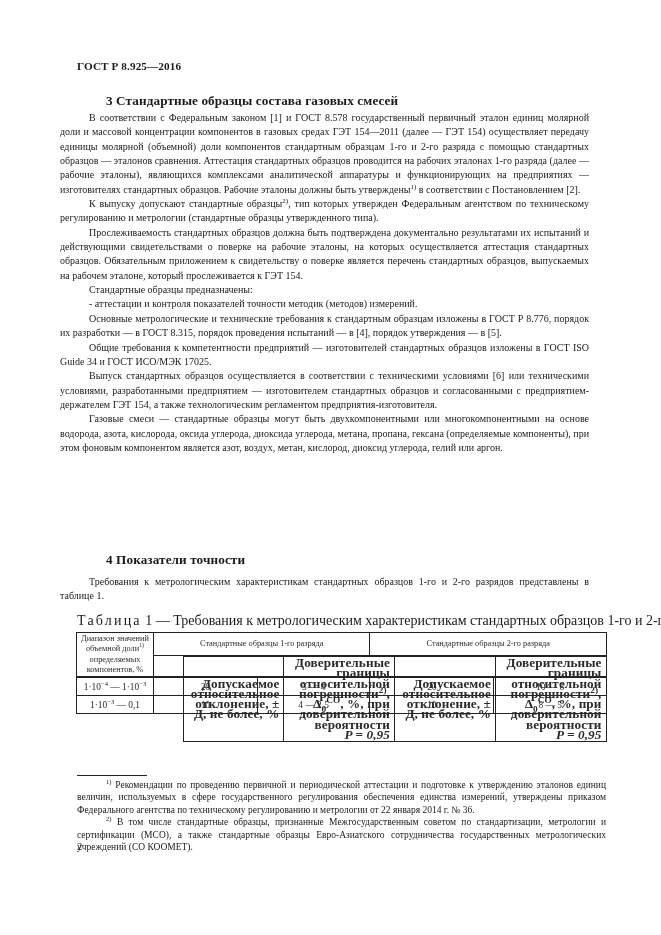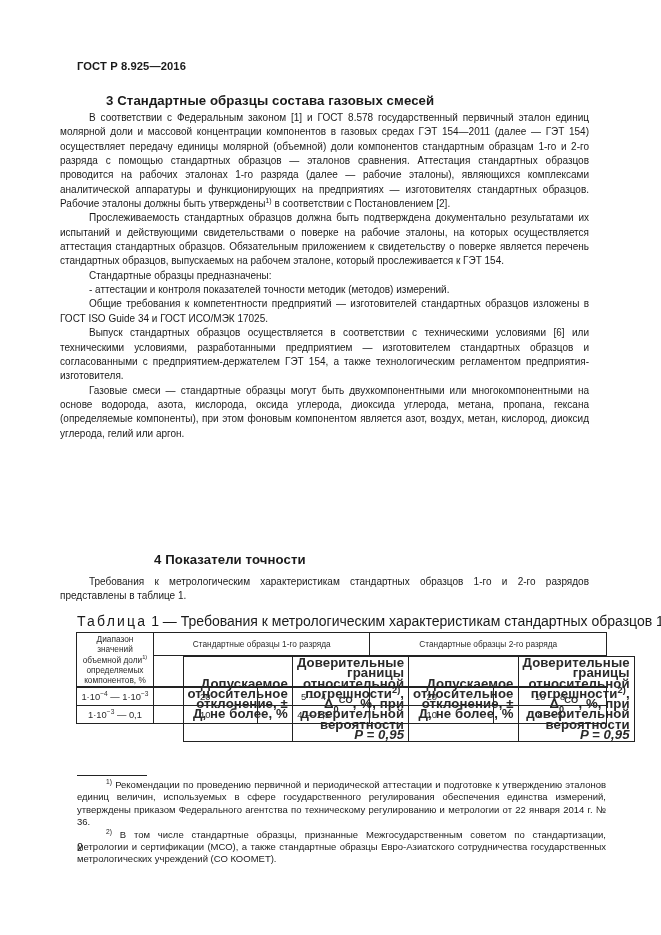--- a/index.html
+++ b/index.html
@@ -1,18 +1,18 @@
 <!DOCTYPE html>
 <html><head>
 <meta charset="utf-8">
 <style>
   html, body { margin: 0; padding: 0; background: #ffffff; }
   body { width: 661px; height: 935px; position: relative; overflow: hidden;
          font-family: "Liberation Sans", sans-serif; color: #1a1a1a; }
-  .page { position: absolute; left: 0; top: 0; width: 661px; height: 935px; }
+  .page { position: absolute; left: 0; top: 0; width: 661px; height: 935px; font-family: Liberation Serif, serif; }
   .hdr { position: absolute; left: 77px; top: 60px; font-size: 11.2px; font-weight: bold; letter-spacing: 0.1px; }
   .h2 { position: absolute; left: 106px; font-size: 13.2px; font-weight: bold; letter-spacing: 0.1px; }
   .body { position: absolute; left: 60px; width: 529px; font-size: 10px; line-height: 14.35px; text-align: justify; }
   .body p { margin: 0; text-indent: 29px; }
   .body p.li { text-indent: 29px; }
   .caption { position: absolute; left: 77px; top: 613px; font-size: 14px; white-space: nowrap; }
   .caption .sp { letter-spacing: 2.2px; }
   table.t1 { position: absolute; left: 76px; top: 632px; width: 531px; border-collapse: collapse;
              font-size: 8.3px; line-height: 10.3px; color: #2a2a2a; }
   table.t1 td { border: 1px solid #222; text-align: center; vertical-align: middle; padding: 1px 4px; }
@@ -31,29 +31,31 @@
 <body>
 
 <div class="page">
 
   <div class="hdr">ГОСТ Р 8.925—2016</div>
 
   <div class="h2" style="top:93px;text-align:center;">3 Стандартные образцы состава газовых смесей</div>
 
   <div class="body" style="top:111px;">
     <p><span>В соответствии с Федеральным законом [1] и ГОСТ 8.578 государственный первичный эталон единиц молярной доли и массовой концентрации компонентов в газовых средах ГЭТ 154—2011 (далее — ГЭТ 154) осуществляет передачу единицы молярной (объемной) доли компонентов стандартным образцам 1-го и 2-го разряда с помощью стандартных образцов — эталонов сравнения. Аттестация стандартных образцов проводится на рабочих эталонах 1-го разряда (далее — рабочие эталоны), являющихся комплексами аналитической аппаратуры и функционирующих на предприятиях — изготовителях стандартных образцов. Рабочие эталоны должны быть утверждены</span><sup>1)</sup> <span>в соответствии с Постановлением [2].</span></p>
+    <p><span>К выпуску допускают стандартные образцы</span><sup>2)</sup><span>, тип которых утвержден Федеральным агентством по техническому регулированию и метрологии (стандартные образцы утвержденного типа).</span></p>
     <p>Прослеживаемость стандартных образцов должна быть подтверждена документально результатами их испытаний и действующими свидетельствами о поверке на рабочие эталоны, на которых осуществляется аттестация стандартных образцов. Обязательным приложением к свидетельству о поверке является перечень стандартных образцов, выпускаемых на рабочем эталоне, который прослеживается к ГЭТ 154.</p>
     <p>Стандартные образцы предназначены:</p>
     <p class="li">- аттестации и контроля показателей точности методик (методов) измерений.</p>
+    <p>Основные метрологические и технические требования к стандартным образцам изложены в ГОСТ Р 8.776, порядок их разработки — в ГОСТ 8.315,  порядок проведения испытаний — в [4], порядок утверждения — в [5].</p>
     <p>Общие требования к компетентности предприятий — изготовителей стандартных образцов изложены в ГОСТ ISO Guide 34 и ГОСТ ИСО/МЭК 17025.</p>
     <p>Выпуск стандартных образцов осуществляется в соответствии с техническими условиями [6] или техническими условиями, разработанными предприятием — изготовителем стандартных образцов и согласованными с предприятием-держателем ГЭТ 154, а также технологическим регламентом предприятия-изготовителя.</p>
     <p>Газовые смеси — стандартные образцы могут быть двухкомпонентными или многокомпонентными на основе водорода, азота, кислорода, оксида углерода, диоксида углерода, метана, пропана, гексана (определяемые компоненты), при этом фоновым компонентом является азот, воздух, метан, кислород, диоксид углерода, гелий или аргон.</p>
   </div>
 
-  <div class="h2" style="top:552px;margin-left:48px;">4 Показатели точности</div>
+  <div class="h2" style="top:552px;">4 Показатели точности</div>
 
   <div class="body" style="top:575px;">
     <p>Требования к метрологическим характеристикам стандартных образцов 1-го и 2-го разрядов представлены в таблице 1.</p>
   </div>
 
   <div class="caption"><span class="sp">Таблица</span><span> 1 — Требования к метрологическим характеристикам стандартных образцов 1-го и 2-го разрядов</span></div>
 
   <table class="t1">
     <colgroup>
       <col style="width:77px">

